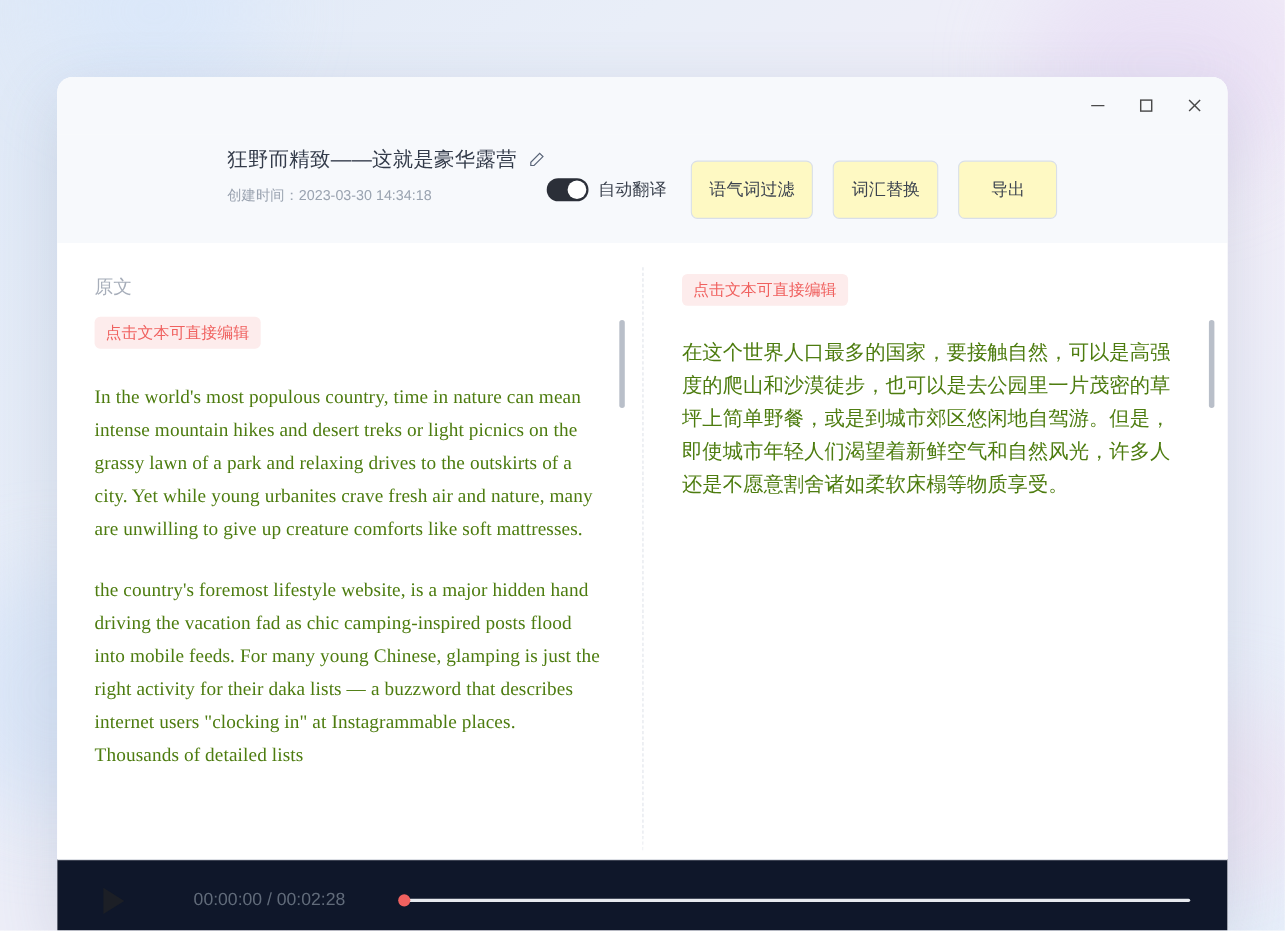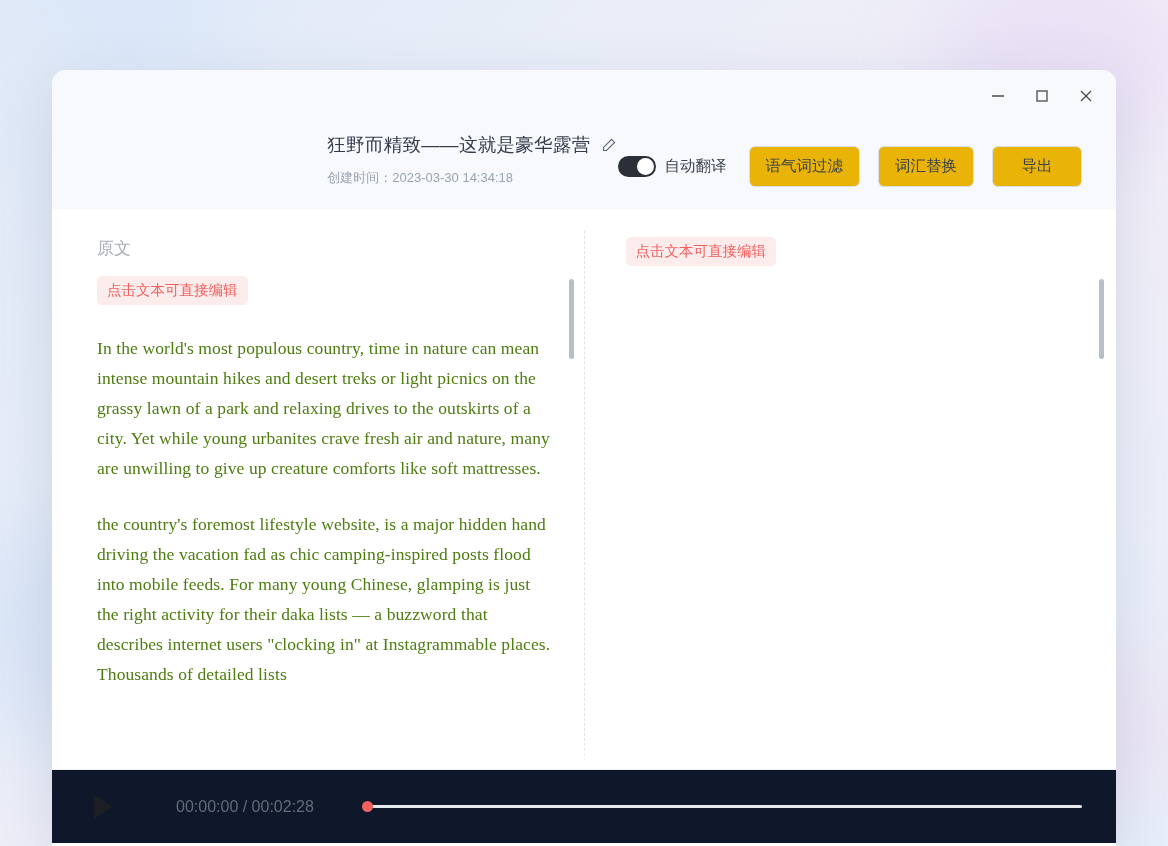--- a/index.html
+++ b/index.html
@@ -58,21 +58,21 @@
     cursor: default;
   }
   .win-btn svg { display: block; }
 
   
   .header {
     background: #f7f9fc;
     padding: 4px 34px 22px 34px;
     display: flex;
     align-items: flex-start;
-    justify-content: flex-end;
+    justify-content: center;
     box-sizing: border-box;
   }
   .title-block { padding-top: 6px; }
   .doc-title-row {
     display: flex;
     align-items: center;
     gap: 10px;
   }
   .doc-title {
     font-size: 18.5px;
@@ -113,42 +113,41 @@
     border-radius: 50%;
     background: #fff;
     top: 2px;
     left: 19px;
   }
   .toggle-label {
     font-size: 15.5px;
     color: #3c434f;
   }
   .tool-btn {
-    height: 41px;
+    height: 53px;
     min-width: 90px;
     padding: 0 16px;
     border: 1px solid #d9dfe8;
     border-radius: 6px;
-    background: #eab308;
+    background: #fef9c3;
     color: #3c434f;
     font-size: 15.5px;
     font-family: "Liberation Sans", sans-serif;
     display: flex;
     align-items: center;
     justify-content: center;
     cursor: default;
   }
 
   
   .content {
     display: flex;
     height: 560px;
     position: relative;
     background: #fff;
-    padding-left: 11px;
   }
   .pane {
     width: 50%;
     box-sizing: border-box;
     padding: 28px 38px 0 34px;
     position: relative;
     overflow: hidden;
   }
   .pane.right { padding-left: 36px; }
   .divider {
@@ -313,20 +312,21 @@
       <div class="pane-label">原文</div>
       <div class="hint-badge">点击文本可直接编辑</div>
       <p class="para">In the world's most populous country, time in nature can mean intense mountain hikes and desert treks or light picnics on the grassy lawn of a park and relaxing drives to the outskirts of a city. Yet while young urbanites crave fresh air and nature, many are unwilling to give up creature comforts like soft mattresses.</p>
       <p class="para">the country's foremost lifestyle website, is a major hidden hand driving the vacation fad as chic camping-inspired posts flood into mobile feeds. For many young Chinese, glamping is just the right activity for their daka lists — a buzzword that describes internet users "clocking in" at Instagrammable places. Thousands of detailed lists</p>
       <div class="scrollbar sb-left"></div>
       <div class="fade"></div>
     </div>
 
     <div class="pane right">
       <div class="hint-badge">点击文本可直接编辑</div>
+      <p class="para">在这个世界人口最多的国家，要接触自然，可以是高强度的爬山和沙漠徒步，也可以是去公园里一片茂密的草坪上简单野餐，或是到城市郊区悠闲地自驾游。但是，即使城市年轻人们渴望着新鲜空气和自然风光，许多人还是不愿意割舍诸如柔软床榻等物质享受。</p>
       <div class="scrollbar sb-right"></div>
       <div class="fade"></div>
     </div>
   </div>
 
   <div class="player">
     <div class="play-btn">
       <svg width="24" height="26" viewBox="0 0 24 26">
           <polygon points="3,1 22,13 3,25" fill="#1c1f26"></polygon>
         </svg>

